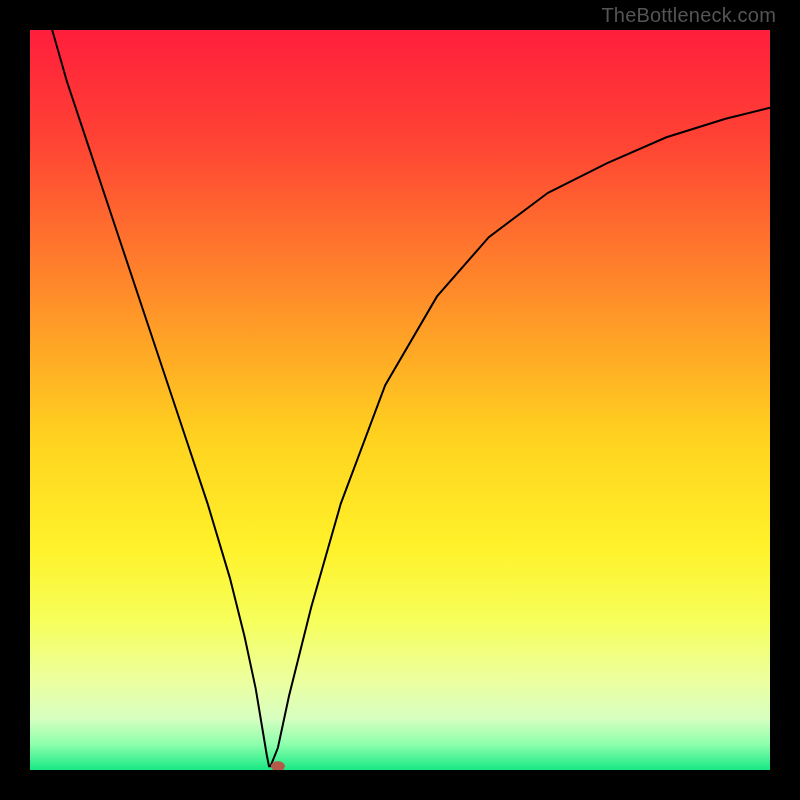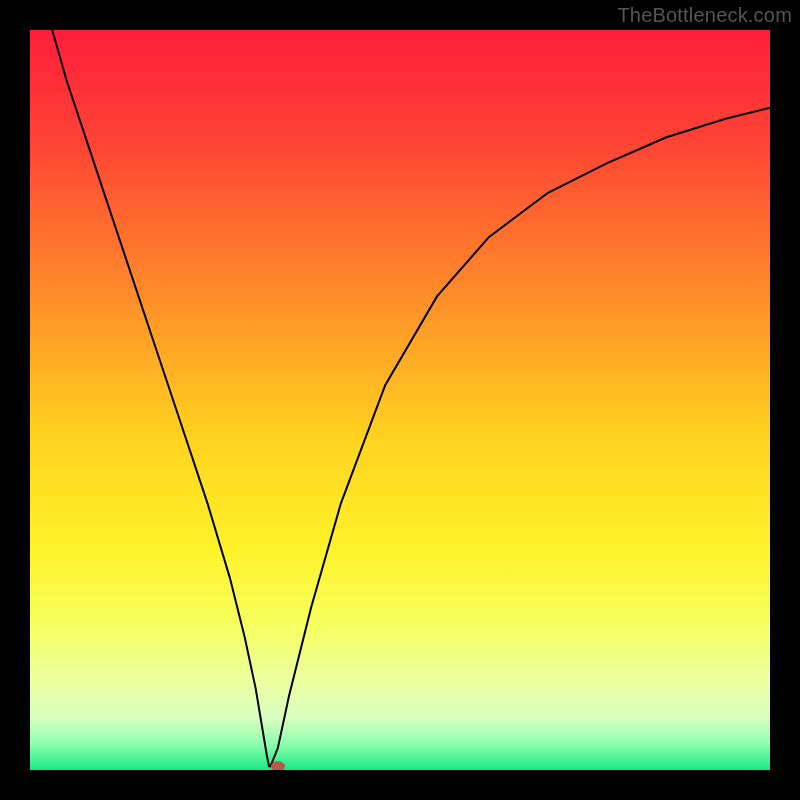--- a/index.html
+++ b/index.html
@@ -22,21 +22,21 @@
   .plot {
     position: absolute;
     left: 0;
     top: 0;
     width: 740px;
     height: 740px;
   }
   .watermark {
     position: absolute;
     top: 4px;
-    right: 8px;
+    right: 24px;
     color: #555;
     font-size: 20px;
     font-weight: 500;
     letter-spacing: 0.2px;
   }
   .curve {
     fill: none;
     stroke: #000;
     stroke-width: 2;
     stroke-linecap: round;

